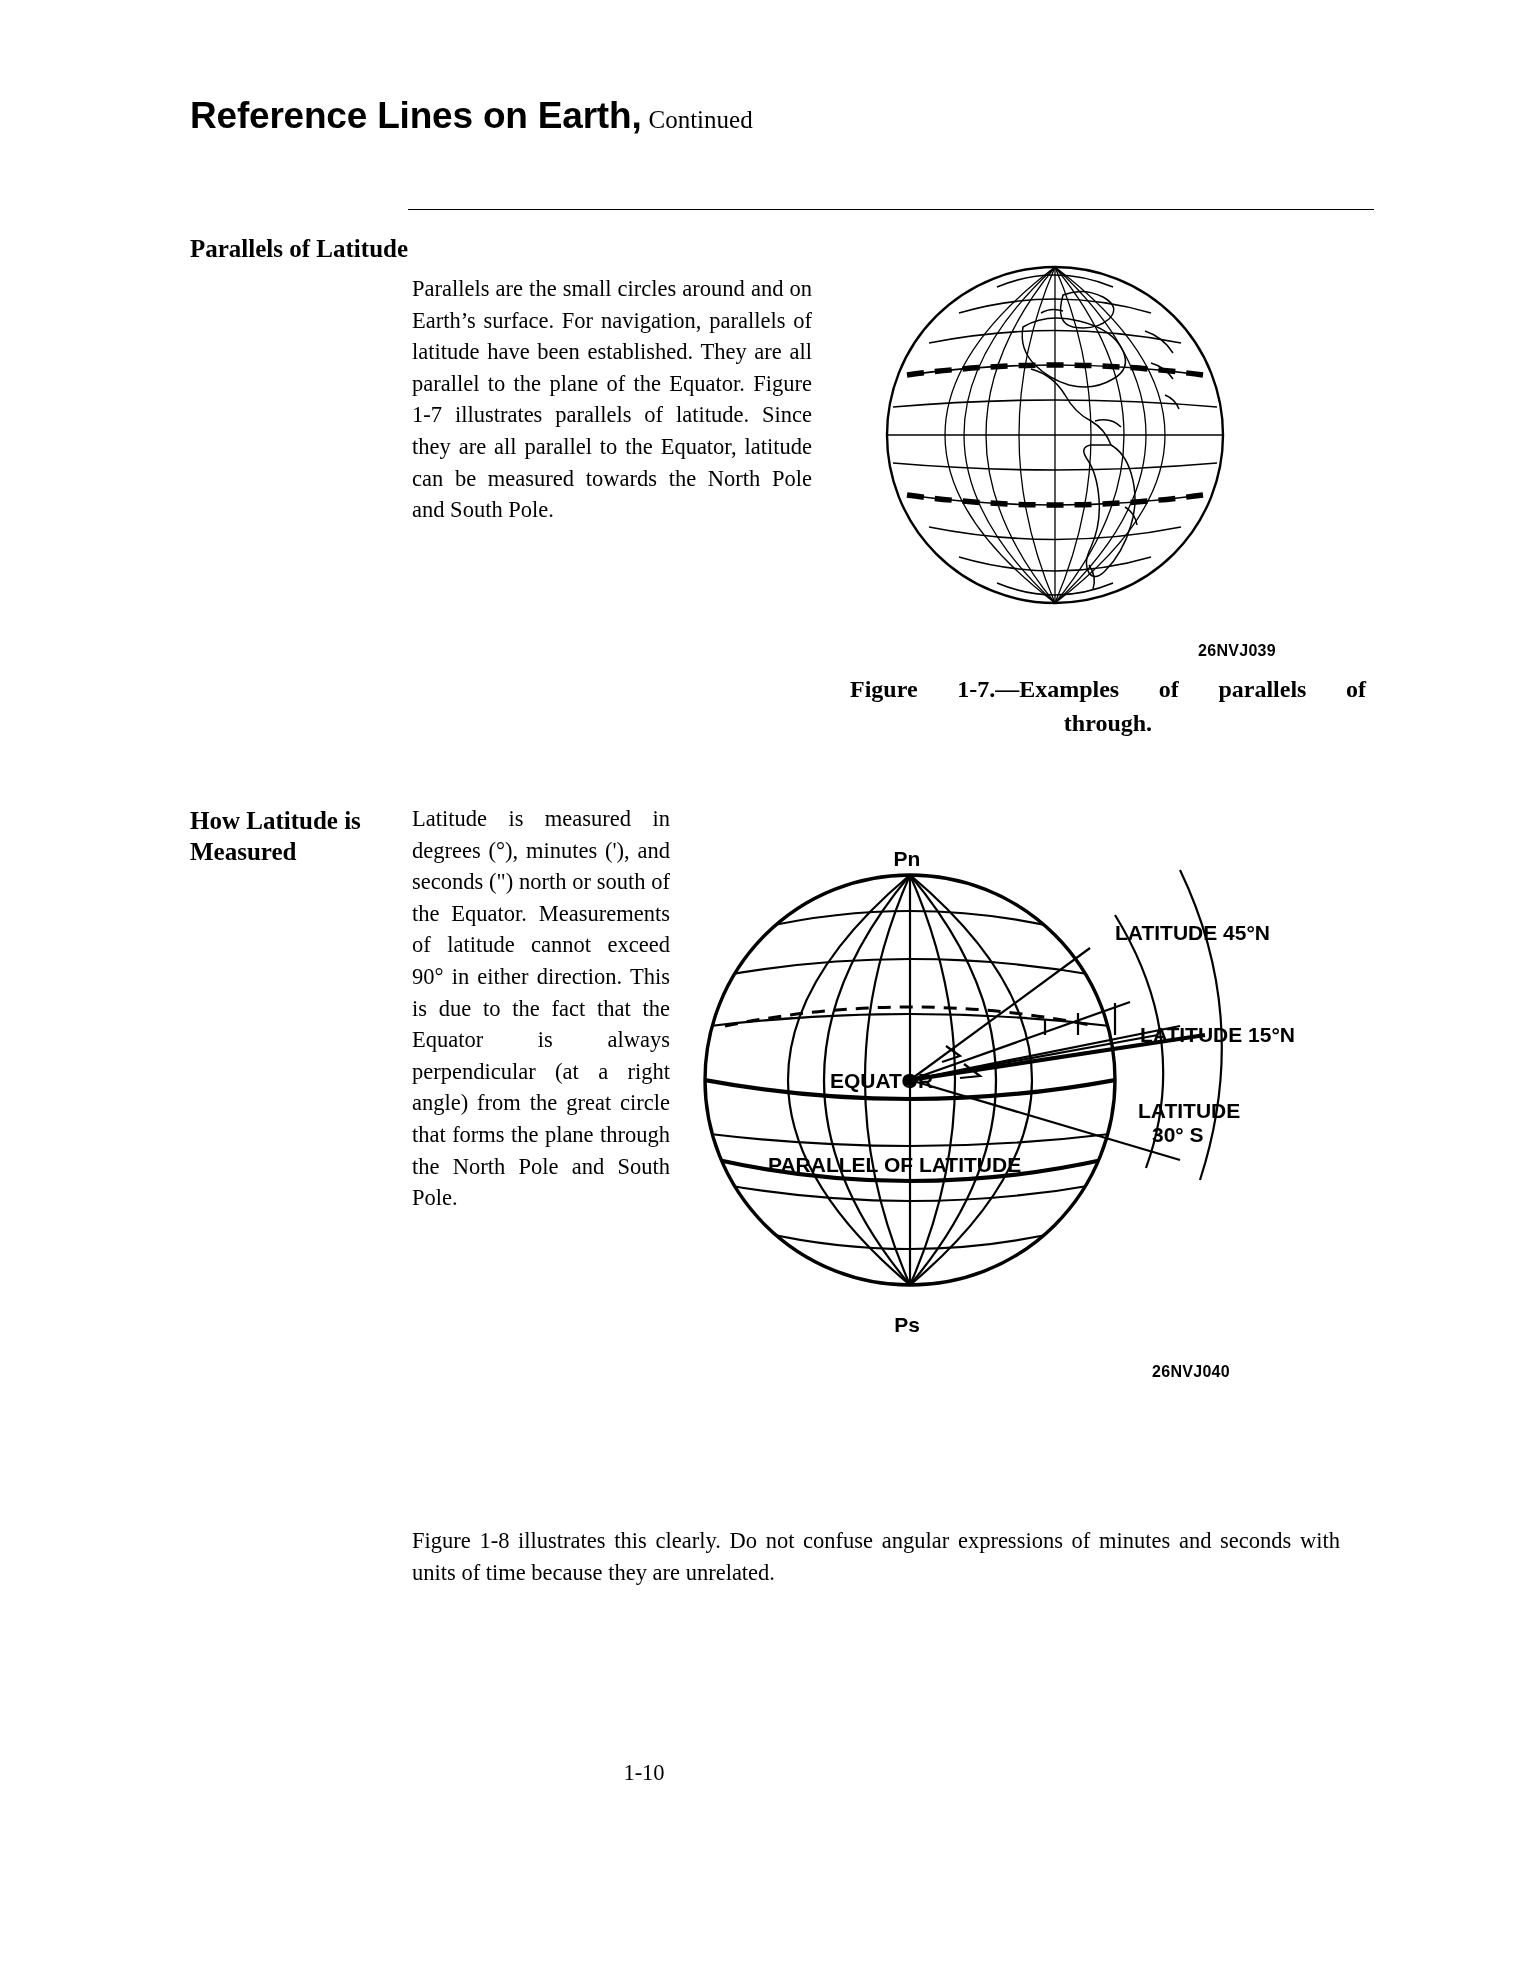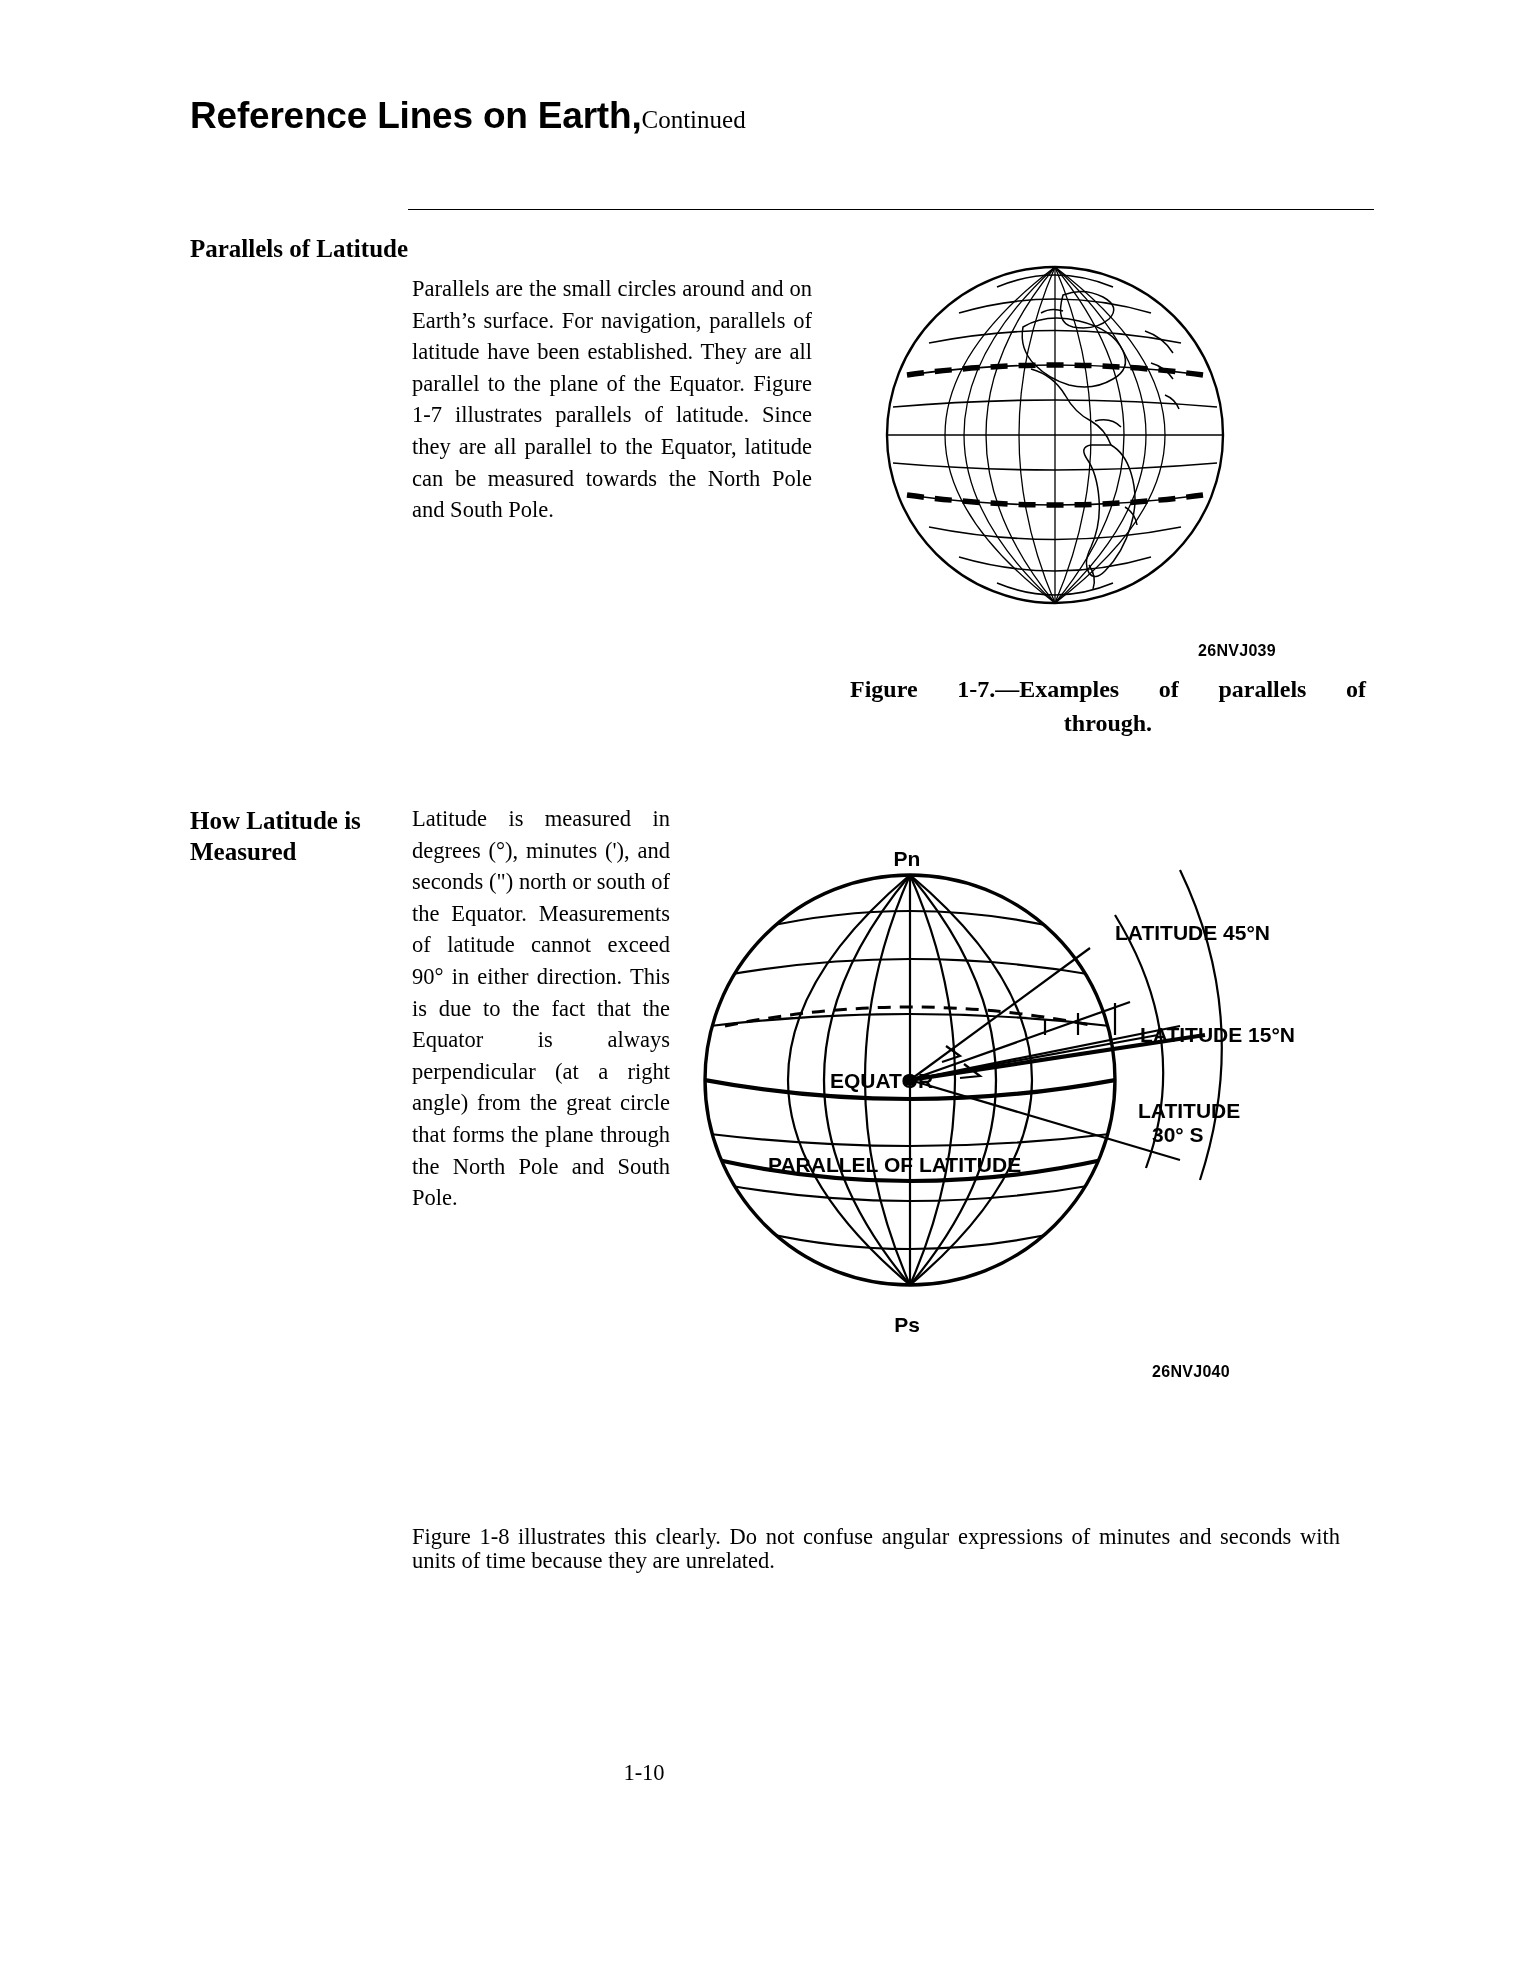--- a/index.html
+++ b/index.html
@@ -28,20 +28,21 @@
   .header-title {
     font-family: Liberation Sans, sans-serif;
     font-weight: bold;
     font-size: 37px;
     letter-spacing: -0.2px;
   }
   .header-continued {
     font-family: "Liberation Serif", "DejaVu Serif", serif;
     font-weight: normal;
     font-size: 25px;
+    margin-left: 7px;
   }
 
   
   .rule {
     position: absolute;
     left: 408px;
     top: 209px;
     width: 966px;
     height: 1px;
     background: #000;
@@ -80,21 +81,21 @@
     left: 412px;
     top: 803px;
     width: 258px;
   }
   #closing-para {
     position: absolute;
     left: 412px;
     top: 1525px;
     width: 928px;
     font-size: 22.5px;
-    line-height: 24px;
+    line-height: 32px;
     text-align: justify;
     text-align-last: left;
   }
 
   
   .figure {
     position: absolute;
   }
   #figure-7 { left: 855px; top: 235px; width: 400px; height: 400px; }
   #figure-8 { left: 660px; top: 830px; width: 700px; height: 520px; }

